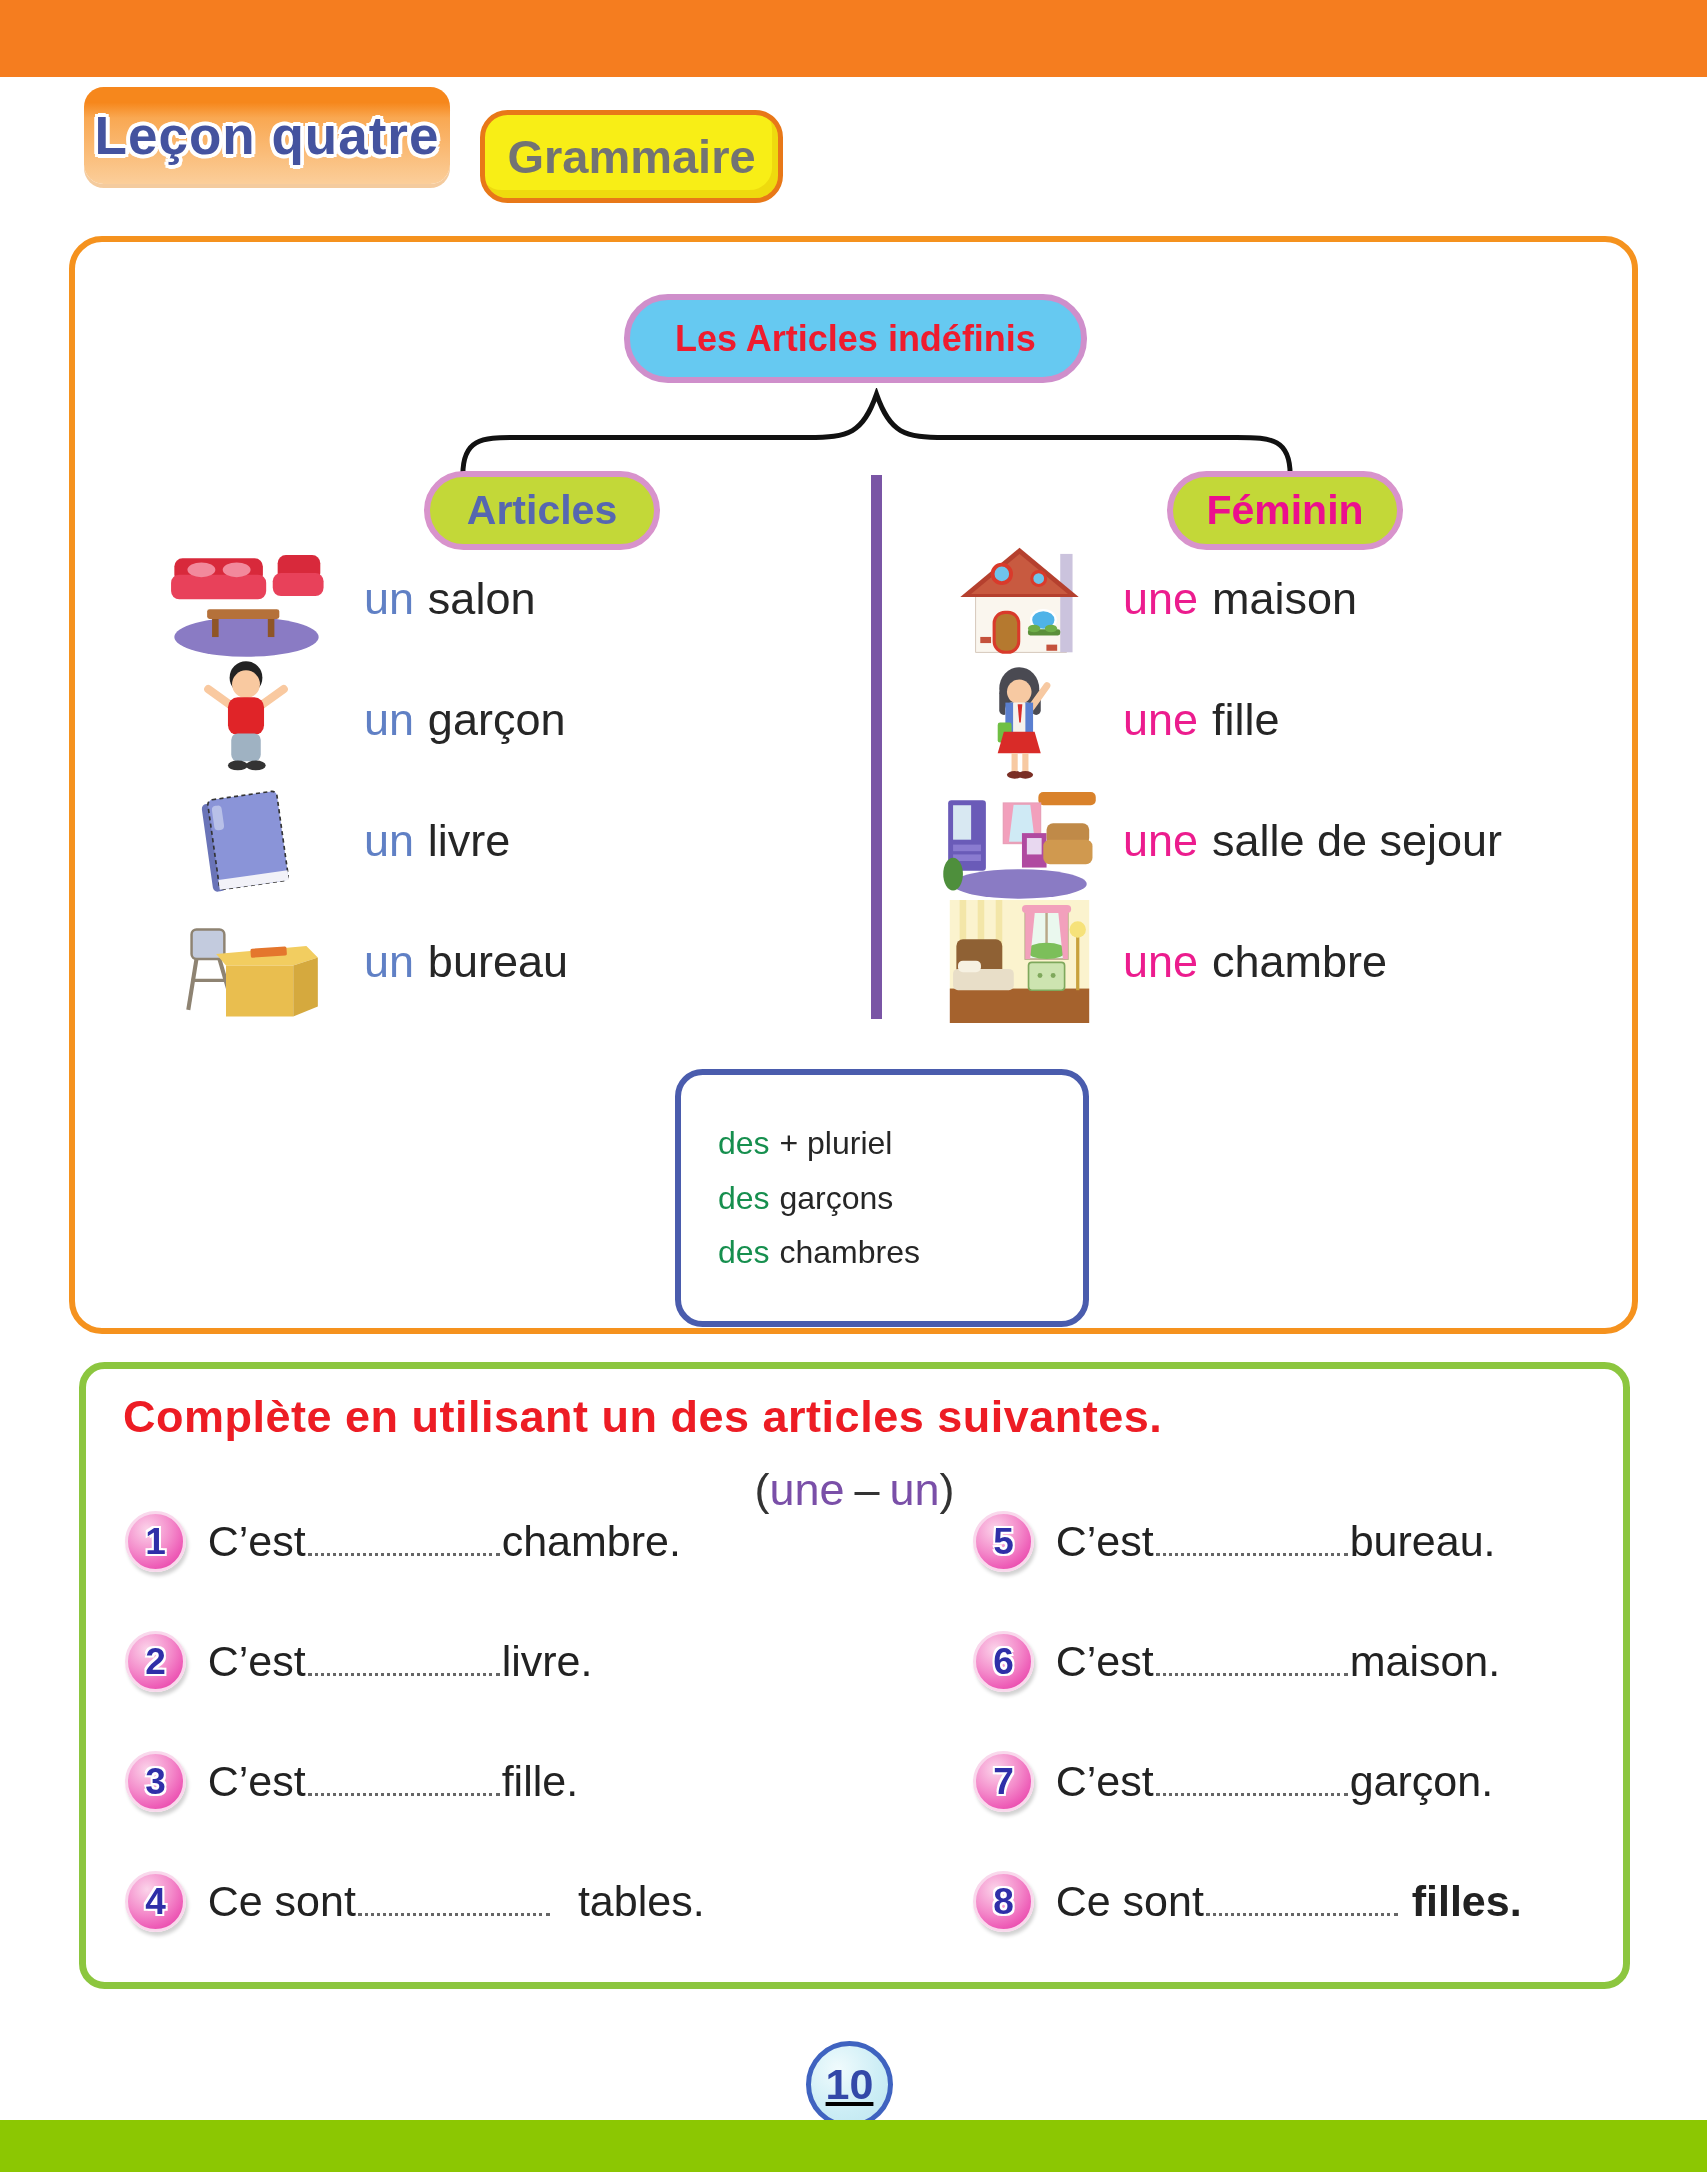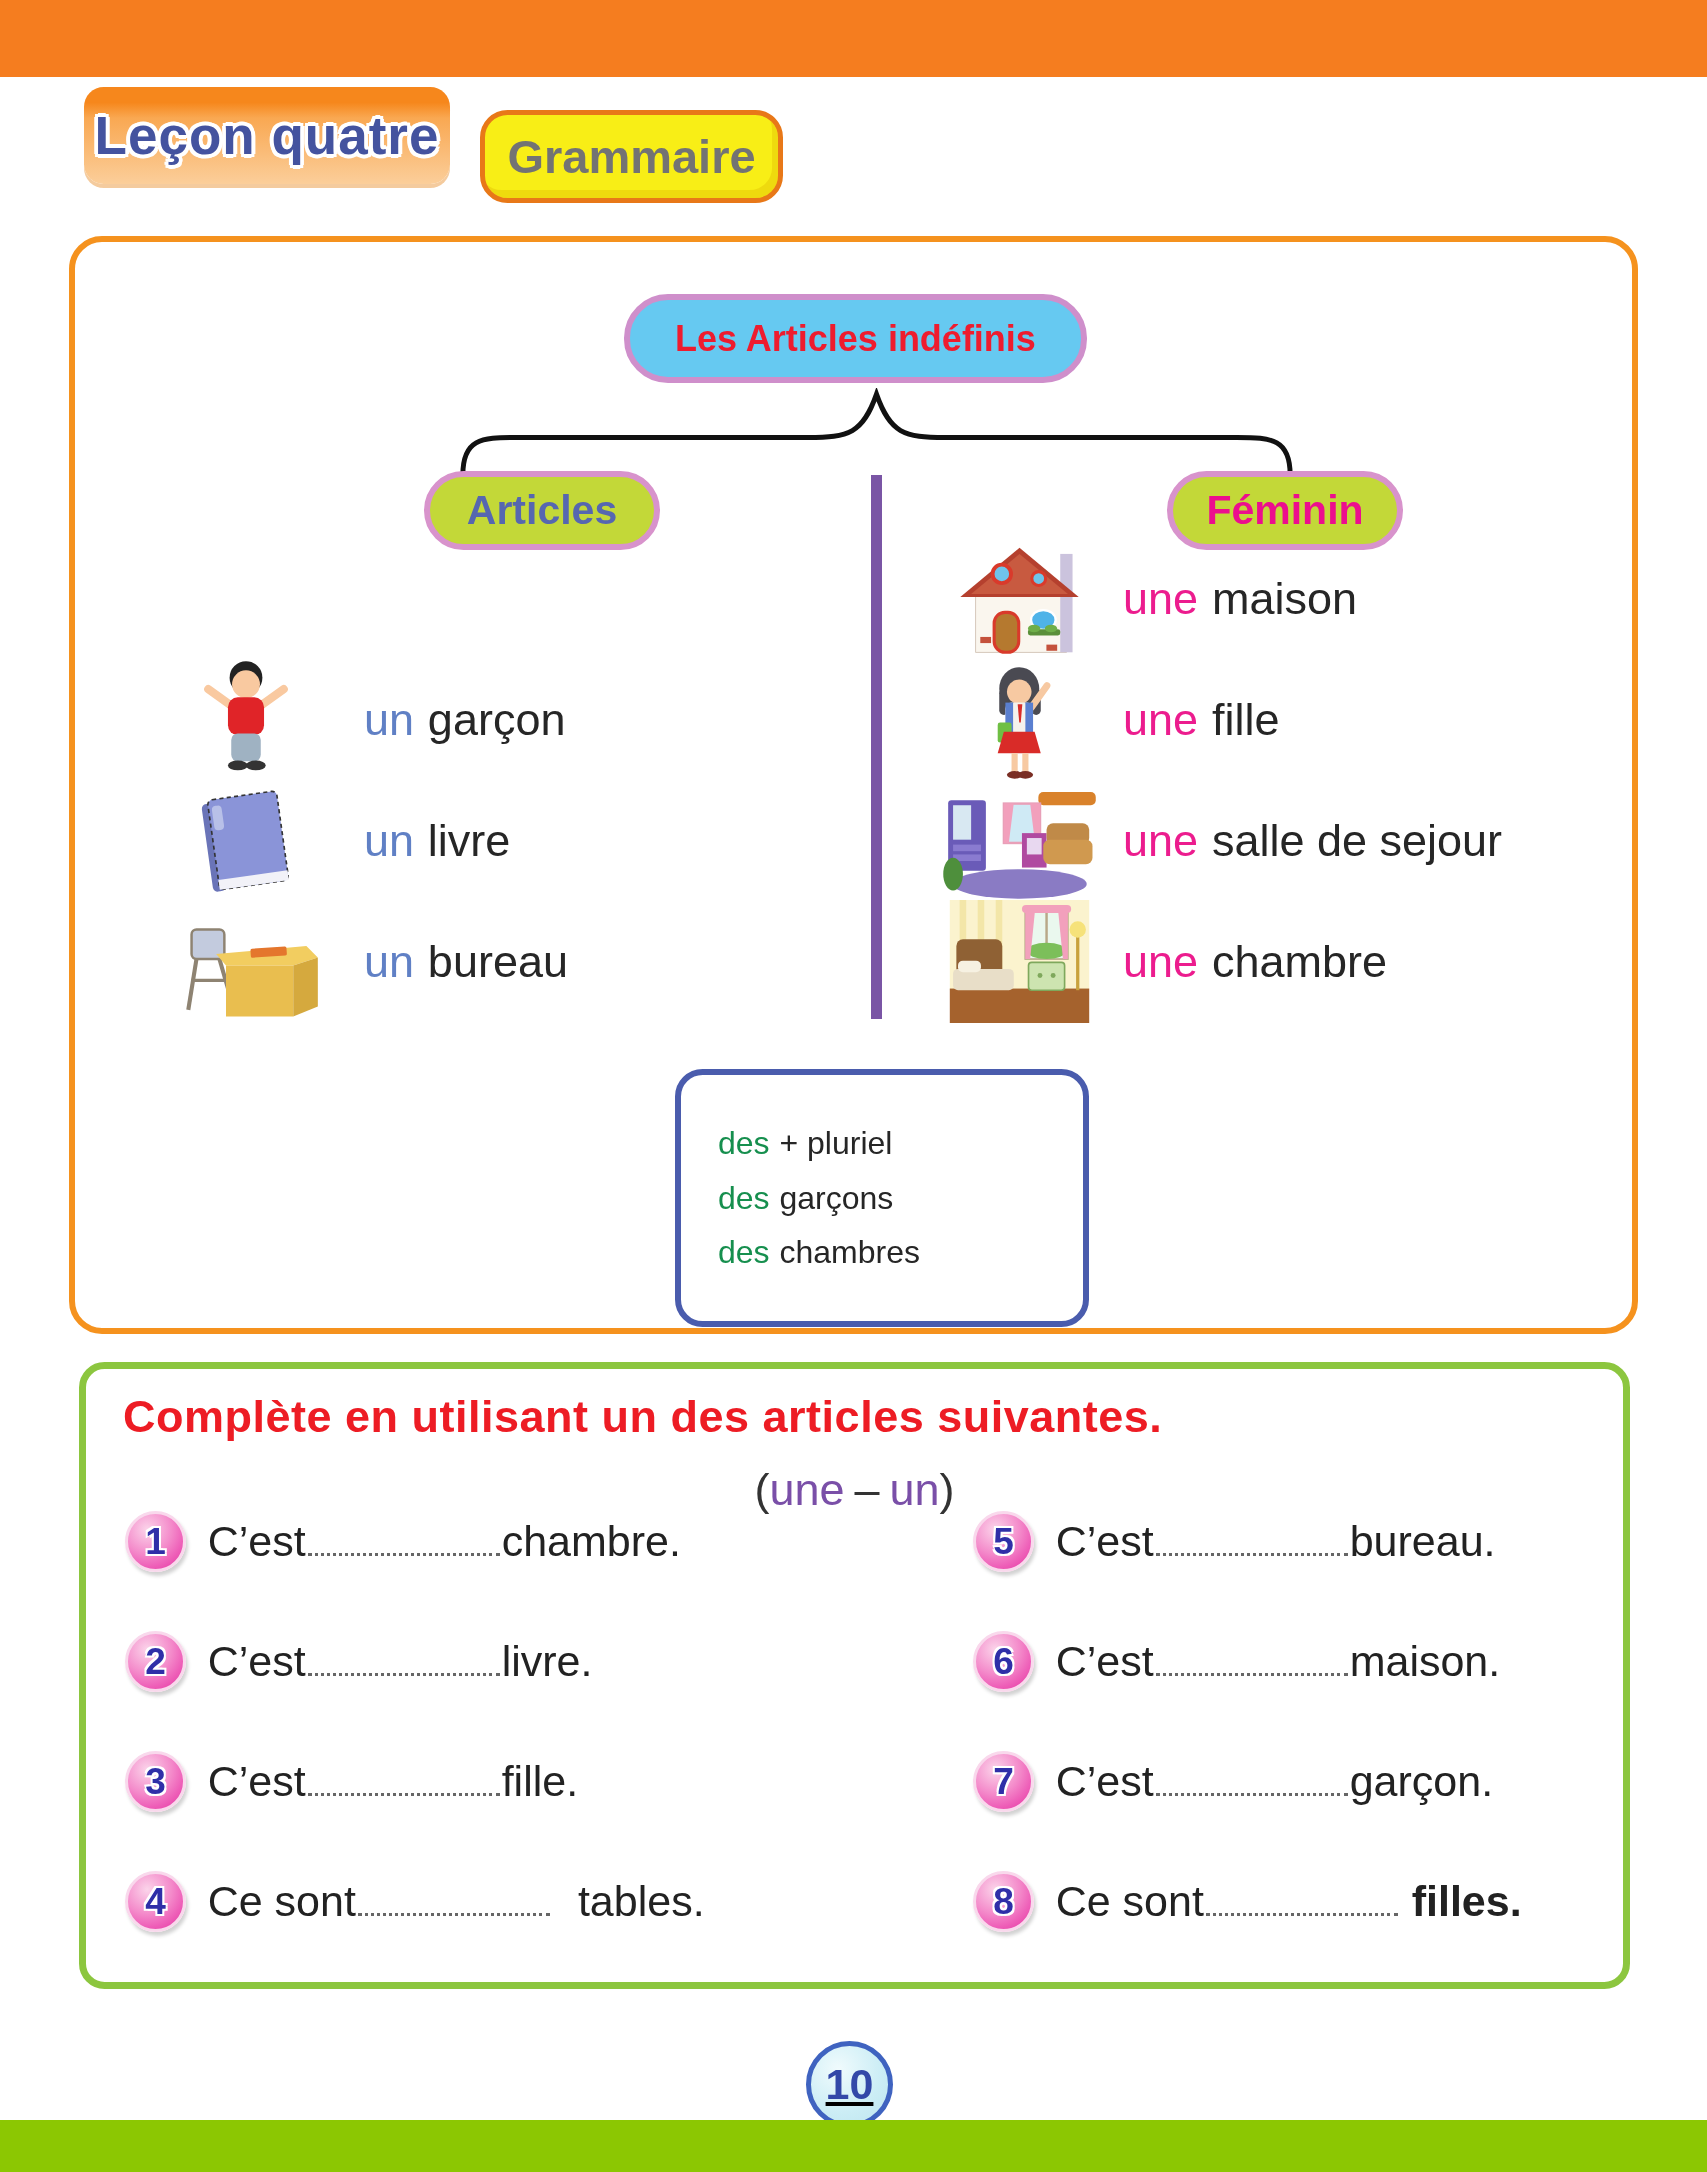--- a/index.html
+++ b/index.html
@@ -122,20 +122,39 @@
 
   <div class="gender-pill pill-masc">
     <span>Articles</span>
   </div>
   <div class="gender-pill pill-fem">
     <span>Féminin</span>
   </div>
 
   <div class="divider"></div>
 
+  <div class="vocab-row masc-col row-1">
+    <div class="imgbox">
+      <svg width="197" height="123" viewBox="0 0 200 150">
+        <ellipse cx="100" cy="122" rx="88" ry="24" fill="#8A7BC4"></ellipse>
+        <rect x="12" y="26" width="108" height="30" rx="10" fill="#D8293B"></rect>
+        <rect x="8" y="46" width="116" height="30" rx="10" fill="#E8415A"></rect>
+        <ellipse cx="45" cy="40" rx="17" ry="9" fill="#F2899C"></ellipse>
+        <ellipse cx="88" cy="40" rx="17" ry="9" fill="#F2899C"></ellipse>
+        <rect x="138" y="22" width="52" height="32" rx="10" fill="#D8293B"></rect>
+        <rect x="132" y="44" width="62" height="28" rx="10" fill="#E8415A"></rect>
+        <rect x="52" y="88" width="88" height="12" rx="3" fill="#B5713A"></rect>
+        <rect x="58" y="100" width="8" height="22" fill="#8F5526"></rect>
+        <rect x="126" y="100" width="8" height="22" fill="#8F5526"></rect>
+      </svg>
+    </div>
+    <div class="vocab-text">
+      <span class="art">un</span><span class="noun">salon</span>
+    </div>
+  </div>
 
   <div class="vocab-row masc-col row-2">
     <div class="imgbox">
       <svg width="118" height="123" viewBox="0 0 120 150">
         <circle cx="60" cy="24" r="20" fill="#222"></circle>
         <circle cx="60" cy="32" r="17" fill="#F9C9A0"></circle>
         <line x1="42" y1="58" x2="14" y2="38" stroke="#F9C9A0" stroke-width="10" stroke-linecap="round"></line>
         <line x1="78" y1="58" x2="106" y2="38" stroke="#F9C9A0" stroke-width="10" stroke-linecap="round"></line>
         <rect x="38" y="48" width="44" height="46" rx="12" fill="#E02428"></rect>
         <rect x="42" y="92" width="36" height="34" rx="8" fill="#9FB2C2"></rect>

